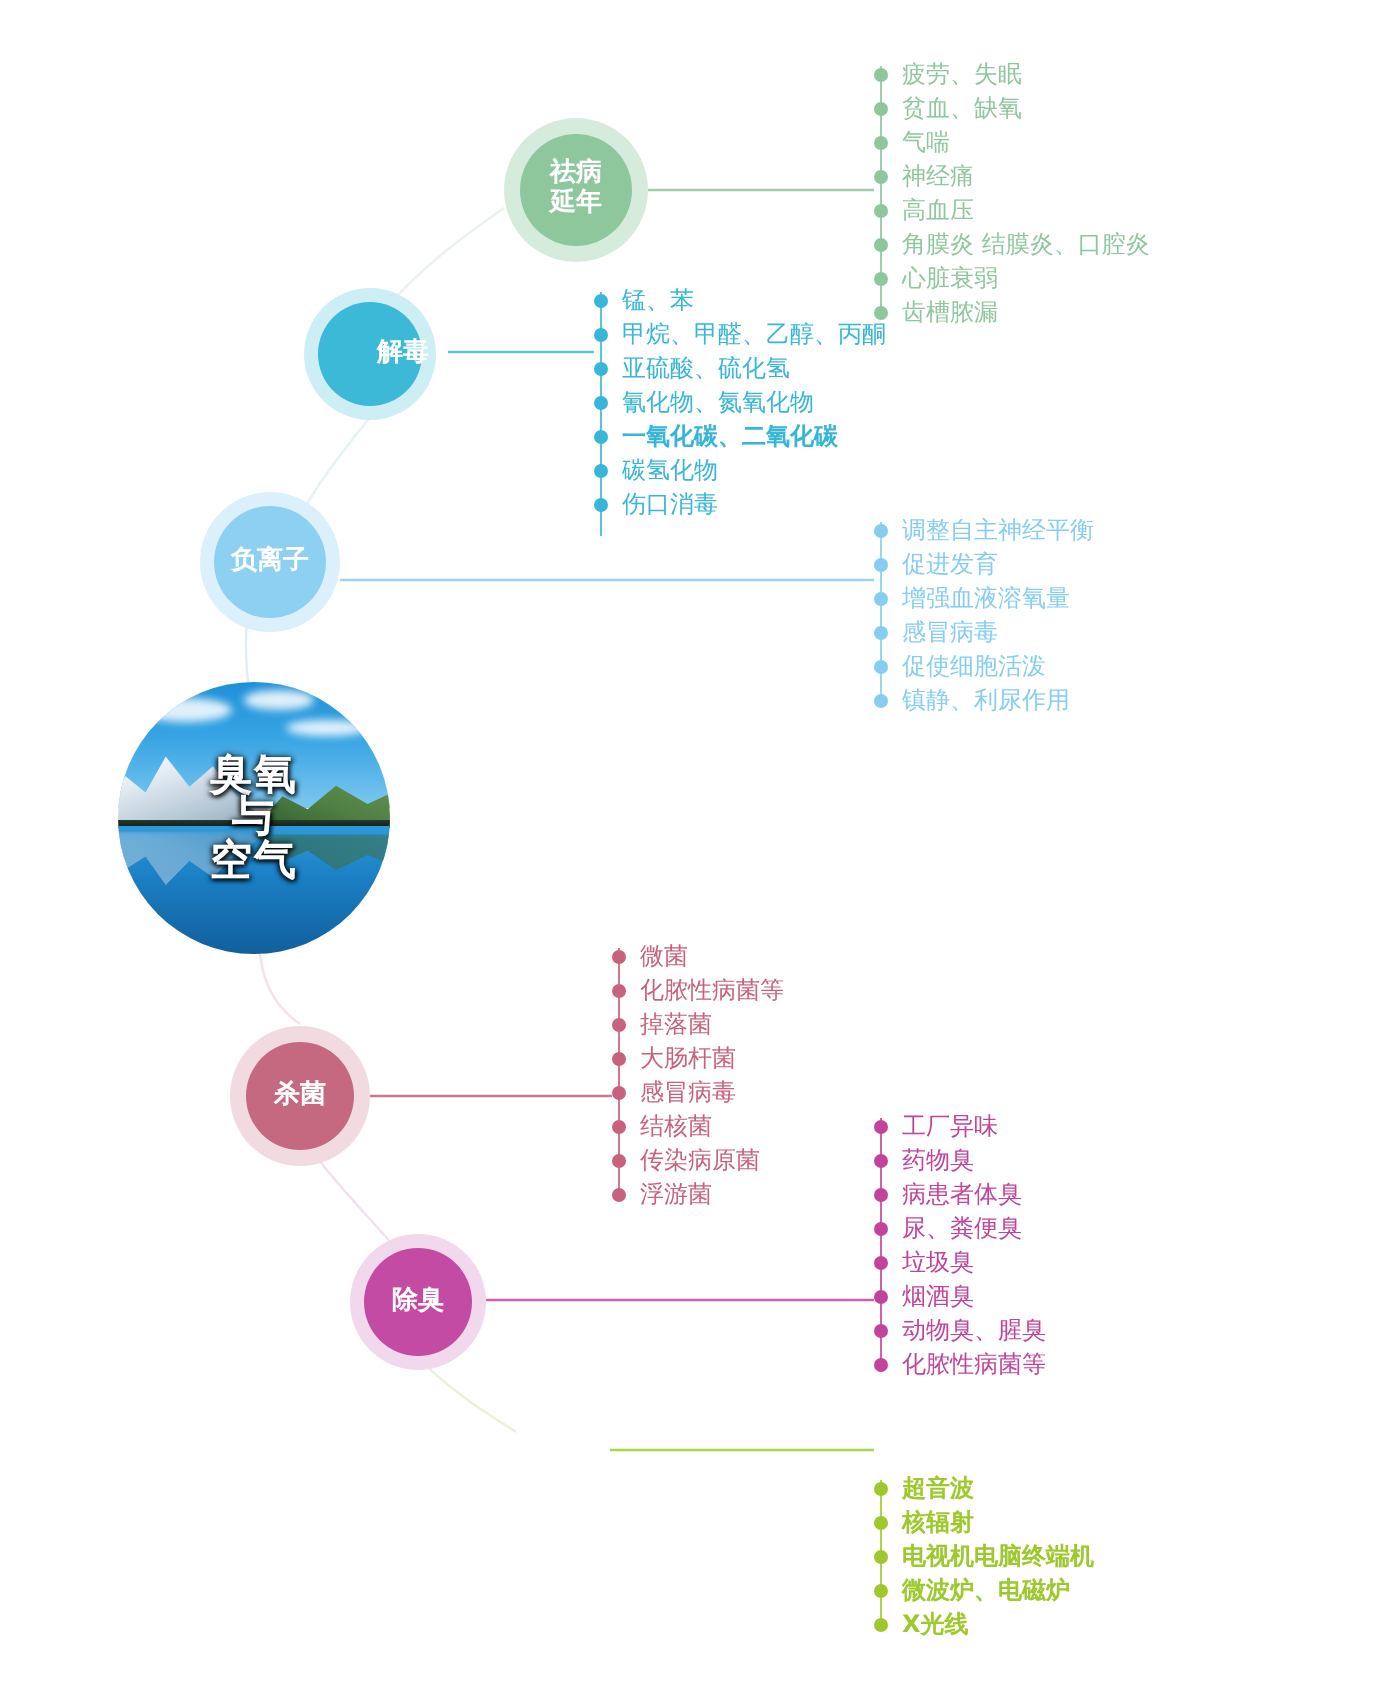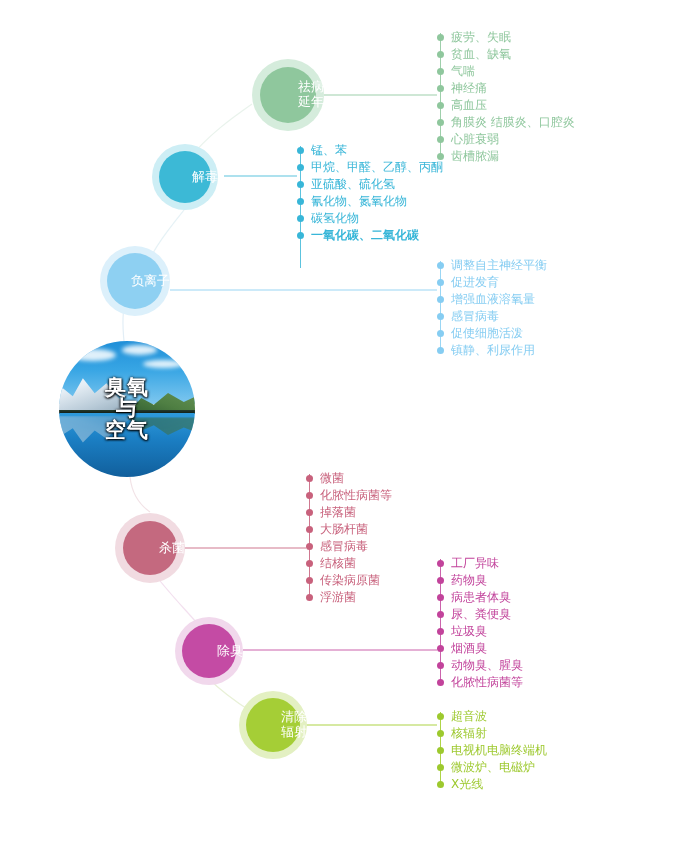--- a/index.html
+++ b/index.html
@@ -7,23 +7,23 @@
     font-family:"DejaVu Sans","Liberation Sans",sans-serif;
     width:699px;height:850px;position:relative;overflow:hidden;
     -webkit-font-smoothing:antialiased;
   }
   #stage{position:absolute;left:0;top:0;width:699px;height:850px;}
   #links{position:absolute;left:0;top:0;width:699px;height:850px;pointer-events:none;}
 
   
   .node{
     position:absolute;border-radius:50%;
-    display:flex;align-items:center;justify-content:flex-end;
+    display:flex;align-items:center;justify-content:center;
     text-align:center;line-height:1.12;
-    color:#ffffff;font-weight:normal;
+    color:#ffffff;font-weight:bold;
     box-sizing:border-box;
     z-index:5;
   }
   .node .halo{
     position:absolute;left:50%;top:50%;transform:translate(-50%,-50%);
     border-radius:50%;box-sizing:border-box;
   }
   .node .disc{
     position:absolute;left:50%;top:50%;transform:translate(-50%,-50%);
     border-radius:50%;
@@ -179,25 +179,29 @@
     <div class="leaf">
         <span class="dot"></span>
         <span class="txt">亚硫酸、硫化氢</span>
       </div>
     <div class="leaf">
         <span class="dot"></span>
         <span class="txt">氰化物、氮氧化物</span>
       </div>
     <div class="leaf">
         <span class="dot"></span>
+        <span class="txt" style="font-weight:bold;">一氧化碳、二氧化碳</span>
+      </div>
+    <div class="leaf">
+        <span class="dot"></span>
         <span class="txt">碳氢化物</span>
       </div>
     <div class="leaf">
         <span class="dot"></span>
-        <span class="txt" style="font-weight:bold;">一氧化碳、二氧化碳</span>
+        <span class="txt">伤口消毒</span>
       </div>
   </div>
 
   <div class="node" style="left:100px;top:246px;width:70px;height:70px;">
     <div class="halo" style="width:70px;height:70px;background:#dcf0fb;"></div>
     <div class="disc" style="width:56px;height:56px;background:#8ed0f2;"></div>
     <div class="lbl" style="font-size:13px;">负离子</div>
   </div>
   <div class="leaflist grp-blue" style="left:437px;top:257px;">
     <div class="spine" style="top:4px;height:88px;"></div>
@@ -302,27 +306,21 @@
     <div class="leaf">
         <span class="dot"></span>
         <span class="txt">动物臭、腥臭</span>
       </div>
     <div class="leaf">
         <span class="dot"></span>
         <span class="txt">化脓性病菌等</span>
       </div>
   </div>
 
-  <div class="node" style="left:239px;top:691px;width:68px;height:68px;">
-    <div class="halo" style="width:68px;height:68px;background:#e3f0c2;"></div>
-    <div class="disc" style="width:54px;height:54px;background:#a5ce36;"></div>
-    <div class="lbl" style="font-size:13px;">清除
-辐射</div>
-  </div>
-  <div class="leaflist grp-lime" style="left:437px;top:708px;">
+  <div class="leaflist grp-lime" style="left:437px;top:736px;font-weight:bold;">
     <div class="spine" style="top:4px;height:71px;"></div>
     <div class="leaf">
         <span class="dot"></span>
         <span class="txt">超音波</span>
       </div>
     <div class="leaf">
         <span class="dot"></span>
         <span class="txt">核辐射</span>
       </div>
     <div class="leaf">

